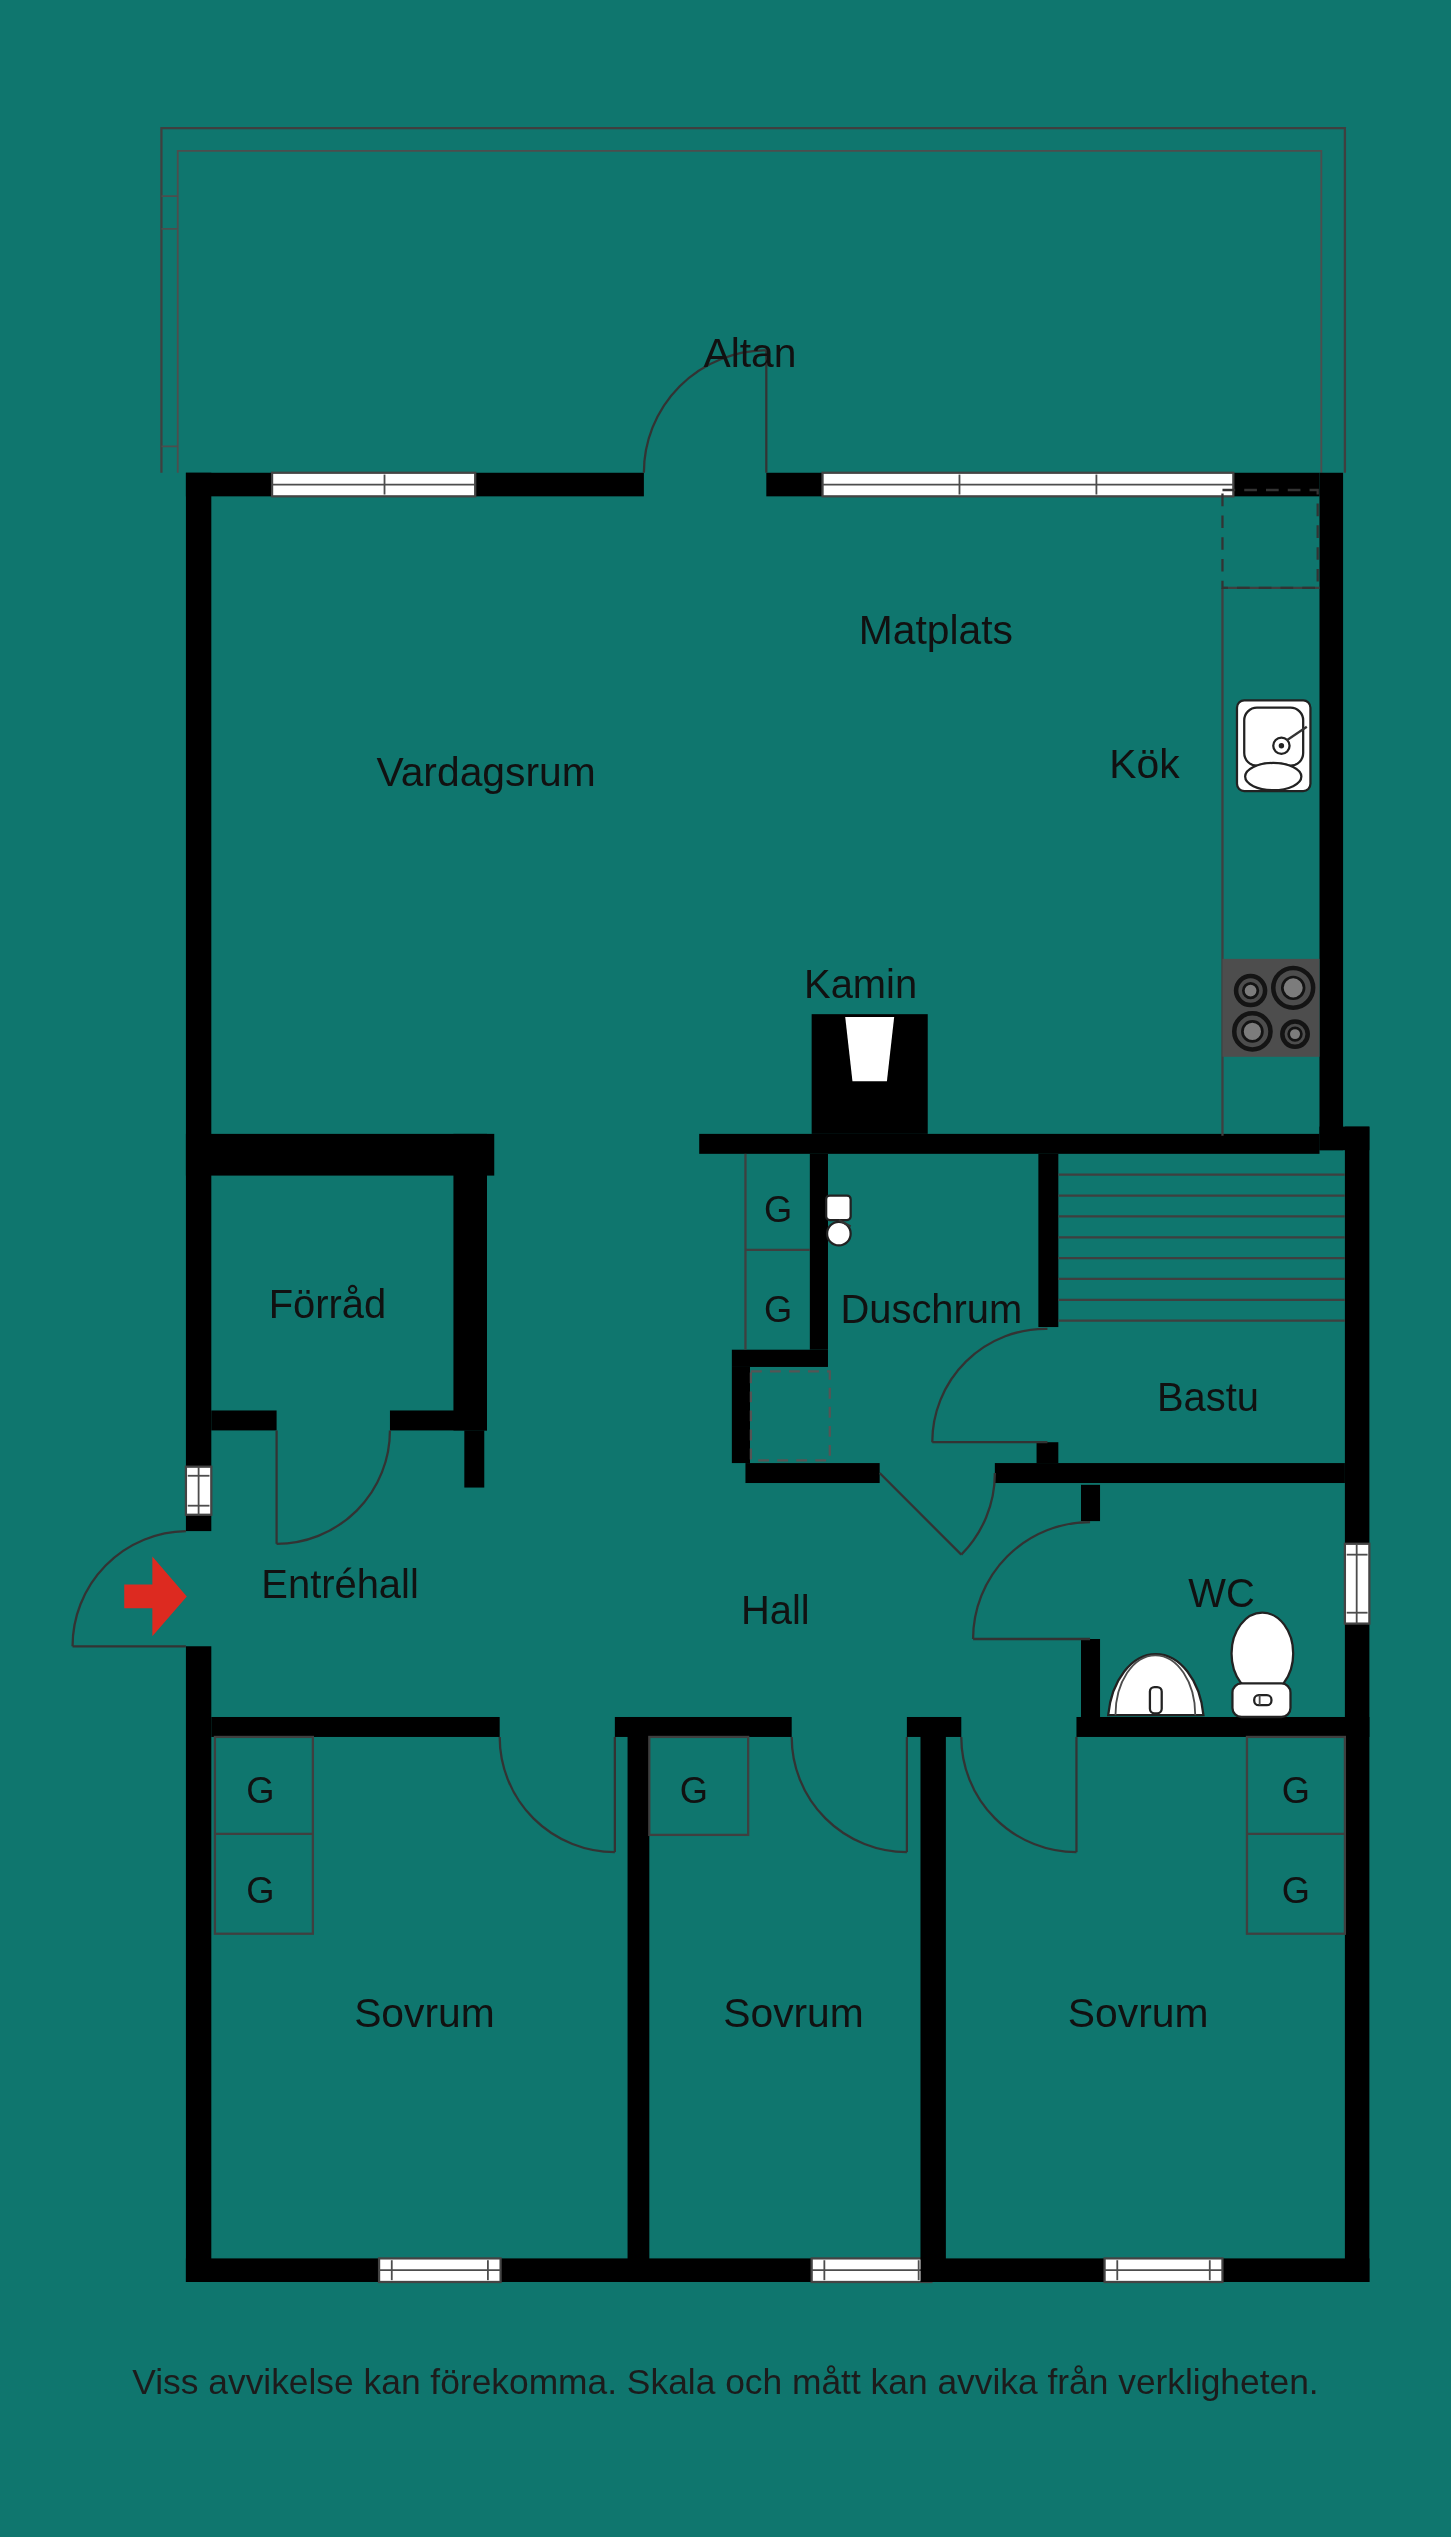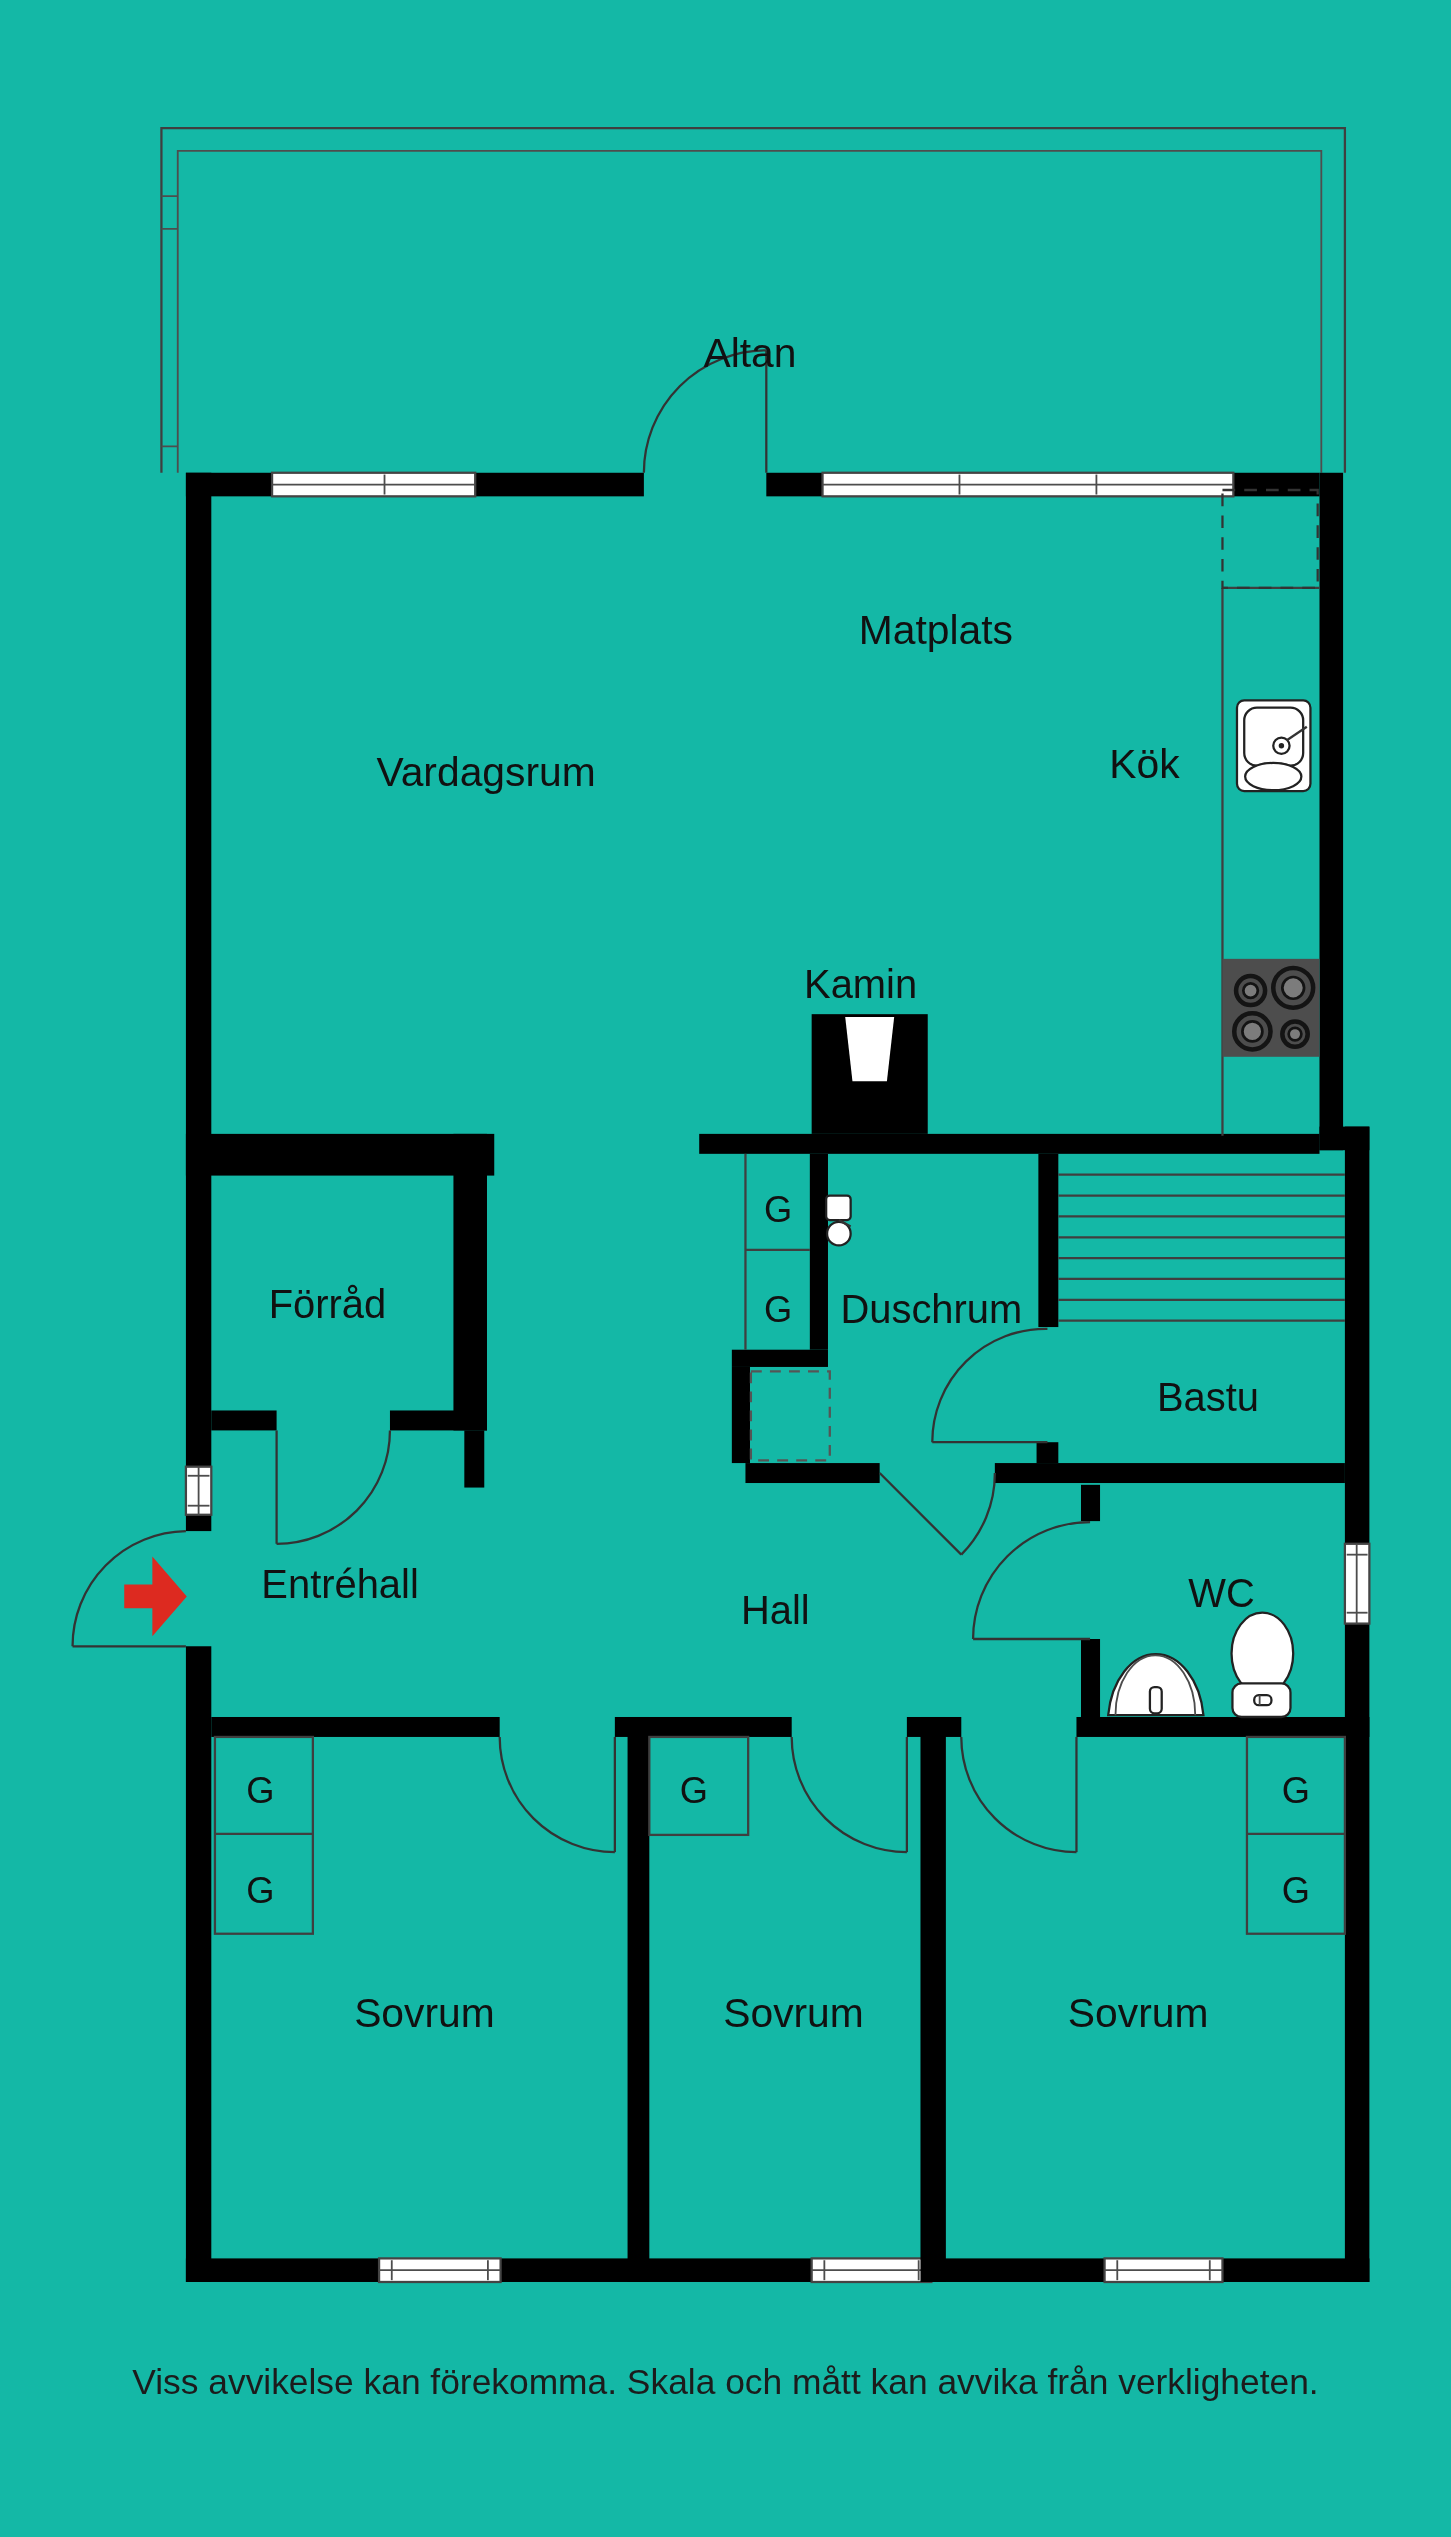--- a/index.html
+++ b/index.html
@@ -1,16 +1,16 @@
 <!DOCTYPE html>
 <html style="font-size:14.5px"><head>
 <meta charset="utf-8">
 <style>
   html,body{margin:0;padding:0;background:#ffffff;}
-  .plan-wrap{position:relative;width:1451px;height:2538px;background:#14b8a6;overflow:hidden;}
+  .plan-wrap{position:relative;width:1451px;height:2538px;background:#0f766e;overflow:hidden;}
   svg{position:absolute;left:0;top:0;}
   text{font-family:"Liberation Sans","DejaVu Sans",sans-serif;fill:#111;}
   .room-label{font-size:45px;}
   .room-label-s{font-size:44px;}
   .g-label{font-size:40px;}
   .disclaimer{font-size:39px;fill:#1c1c1c;}
   .wall{fill:#000;}
   .thin{stroke:#3f3f3f;stroke-width:2.5;fill:none;}
   .thin2{stroke:#4d4d4d;stroke-width:2;fill:none;}
   .door{stroke:#333;stroke-width:2.5;fill:none;}

